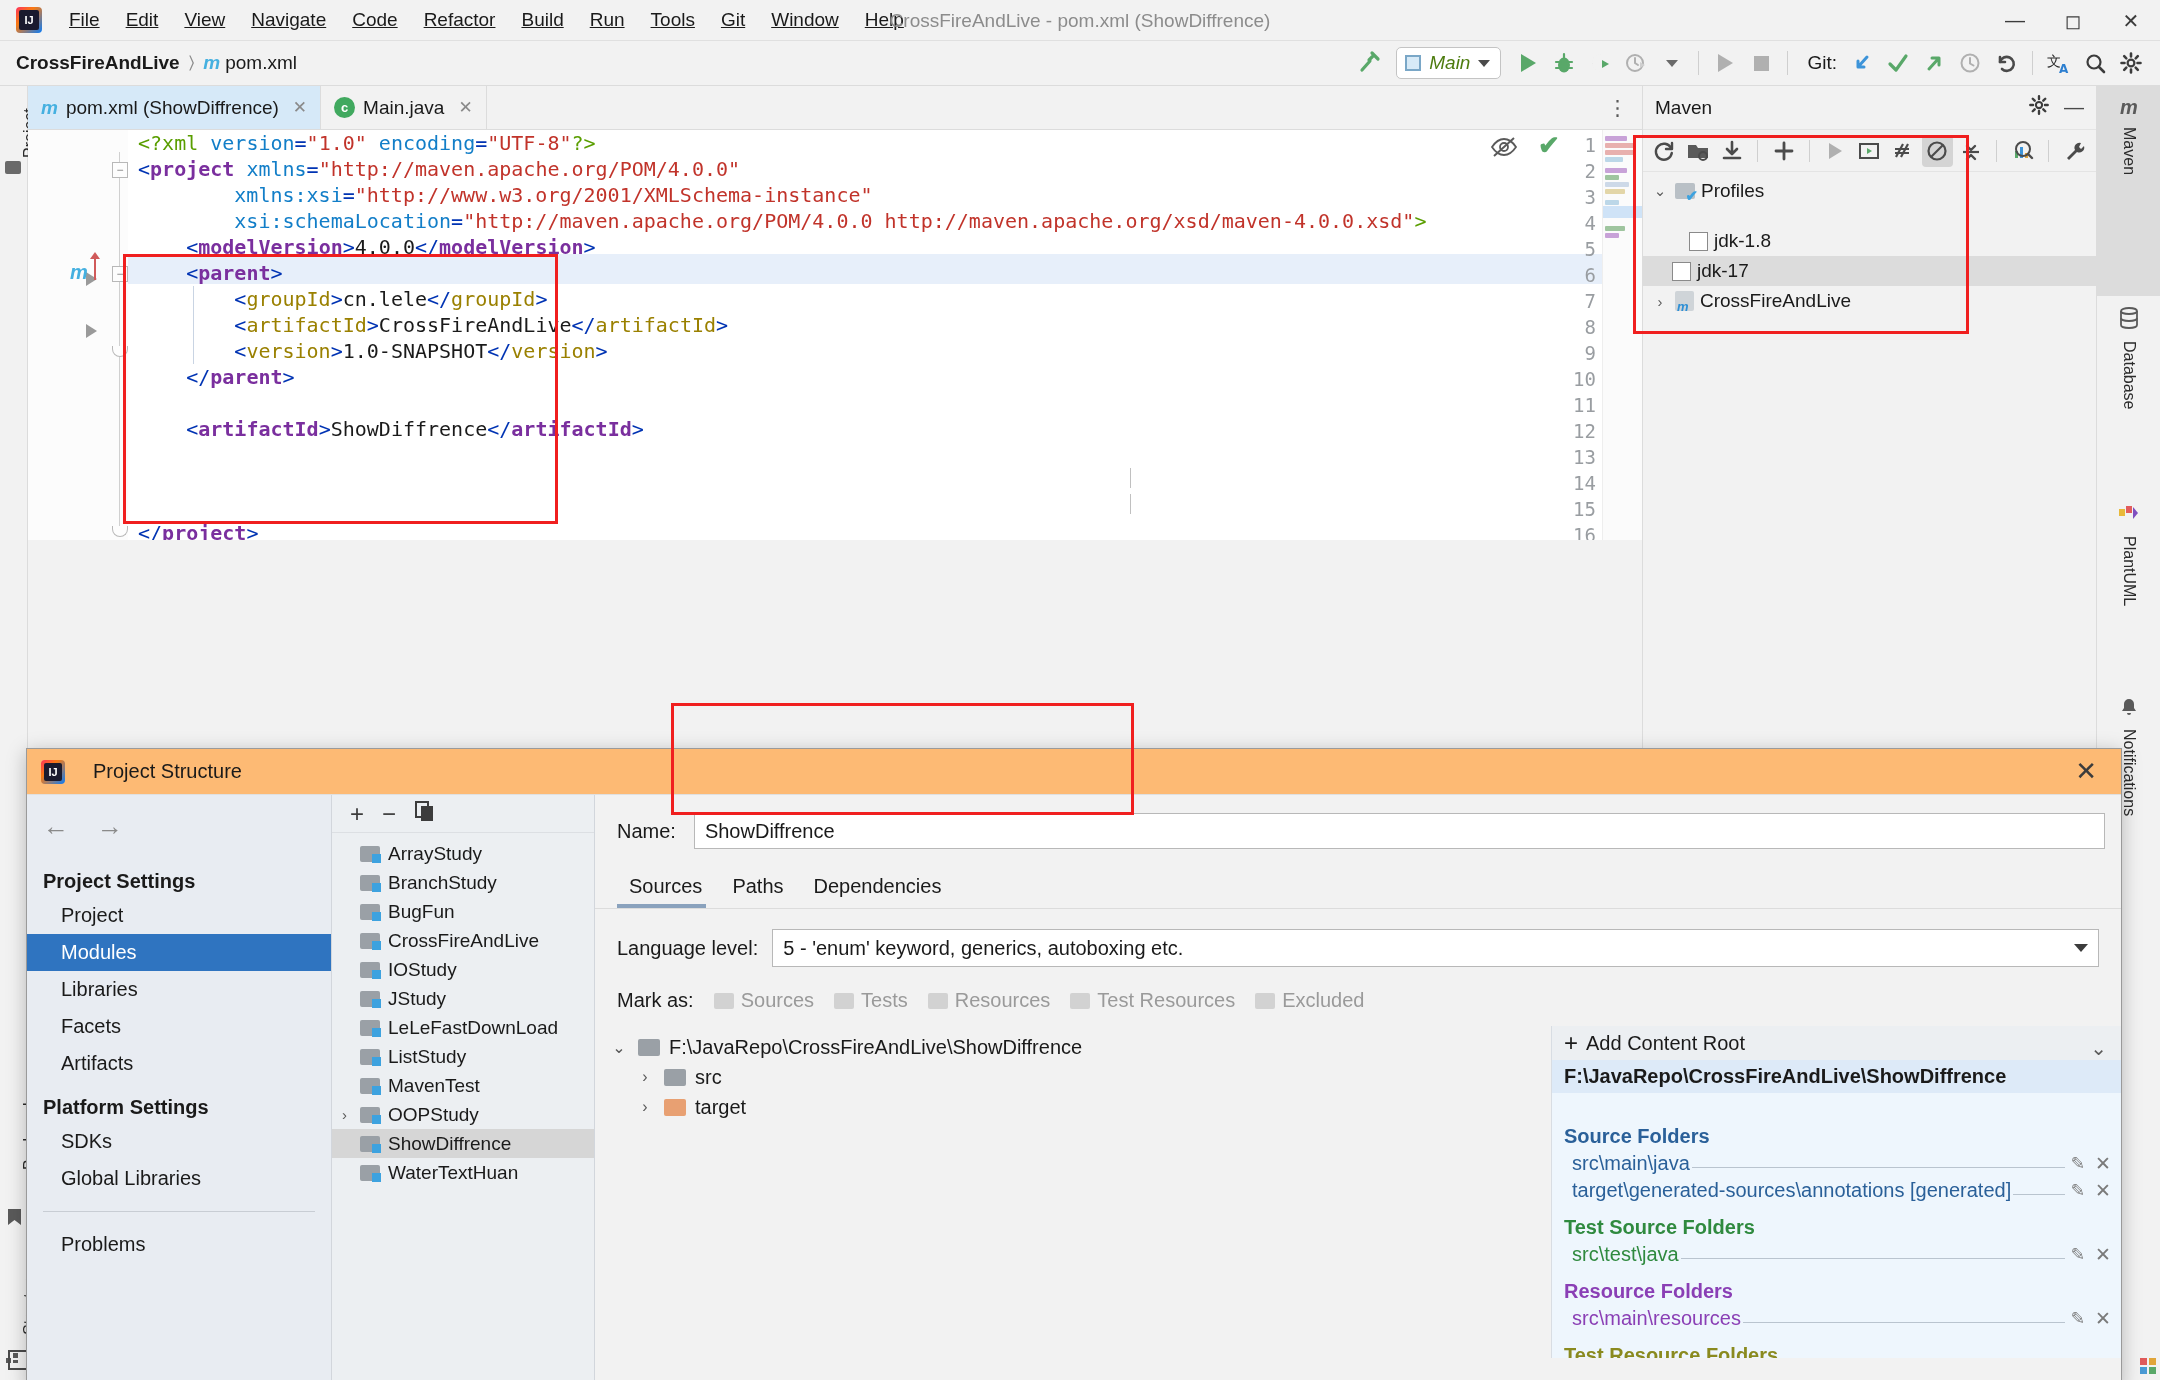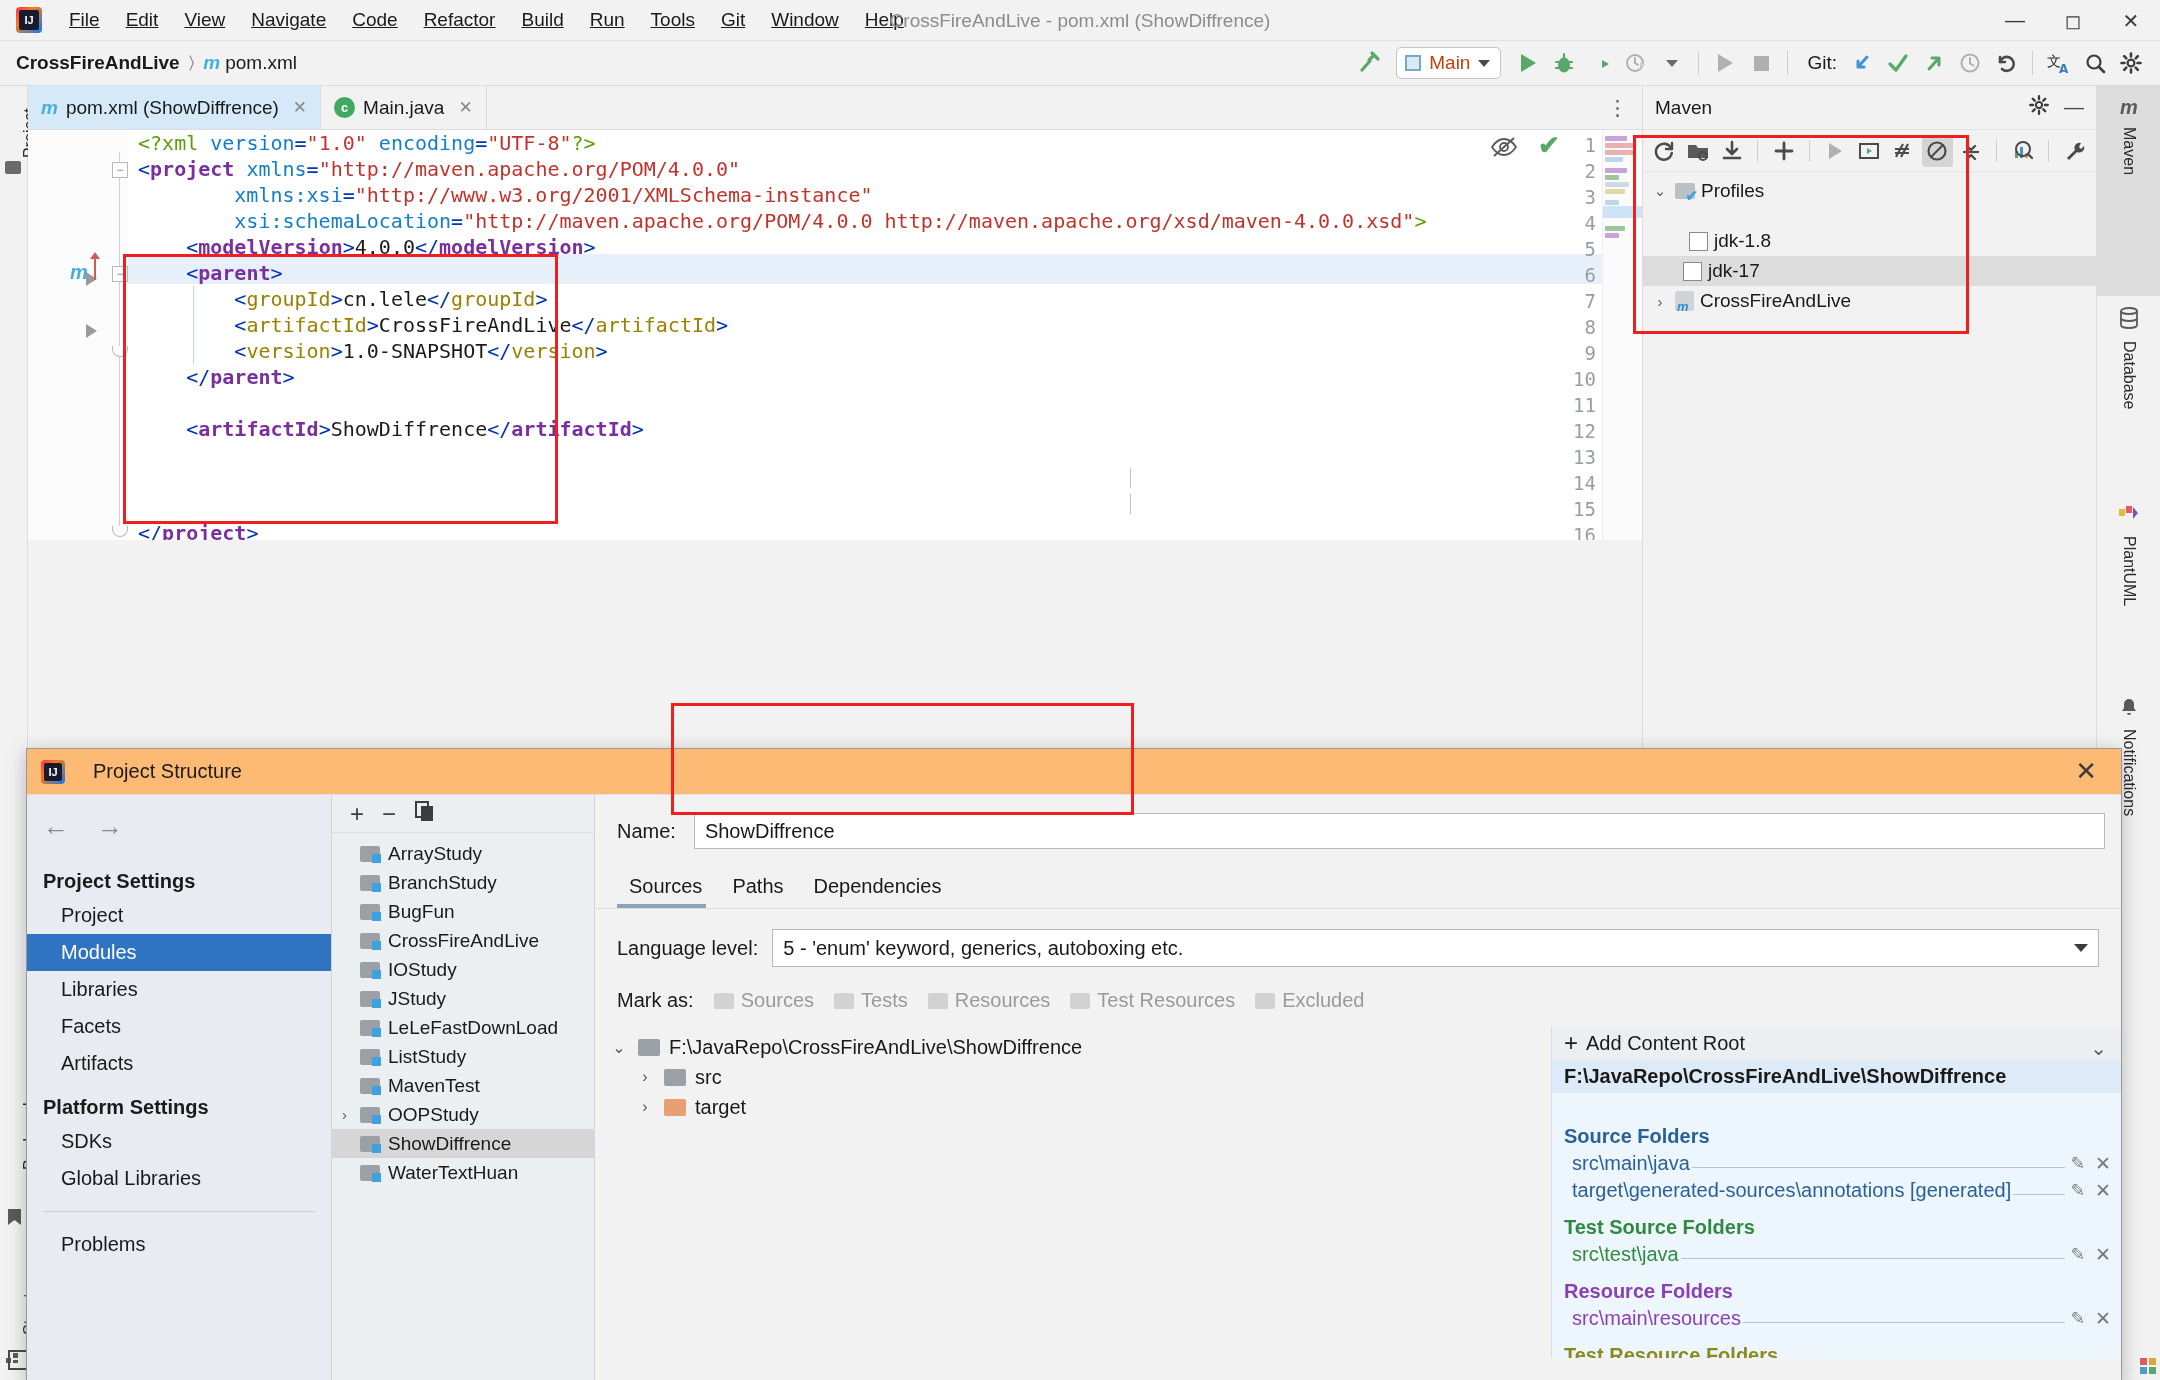--- a/index.html
+++ b/index.html
@@ -57,21 +57,21 @@
   .crumb-sep{ color:#8c8c8c; font-size:17px; margin:0 9px; }
   .crumb-m{ color:#45b0e0; font-style:italic; font-weight:bold; font-size:19px; margin-right:5px;}
   .crumb-file{ font-size:19px; color:#1a1a1a; }
   .tb-right{ margin-left:auto; display:flex; align-items:center; padding-right:12px; gap:2px; }
   .tb-ico{ width:34px; height:34px; display:flex; align-items:center; justify-content:center; }
   .runcfg{
     display:flex; align-items:center; gap:8px; height:32px;
     border:1px solid #c4c4c4; border-radius:5px; background:#fff;
     padding:0 10px 0 8px; margin:0 8px;
   }
-  .runcfg-label{ font-size:19px; color:#c2410c; }
+  .runcfg-label{ font-size:19px; color:#4d7c0f;font-style:italic; }
   .sq-ico{ width:16px; height:16px; border:2px solid #7aa7c7; background:#d7eaf7; }
   .caret-dn{ width:0;height:0;border-left:6px solid transparent;border-right:6px solid transparent;border-top:7px solid #4a4a4a;}
   .tri-run{ width:0;height:0;border-top:9px solid transparent;border-bottom:9px solid transparent;border-left:15px solid #59a869;}
   .tri-run.gray{ border-left-color:#b0b0b0;}
   .sq-stop{ width:15px;height:15px;background:#b0b0b0;}
   .git-label{ font-size:19px; color:#1a1a1a; margin:0 6px 0 10px; }
   .divider-v{ width:1px; height:24px; background:#cfcfcf; margin:0 7px; }
 
   
   .leftstrip{
@@ -692,21 +692,21 @@
     <div class="mv-tree">
       <div class="mv-row">
         <span class="chev">⌄</span>
         <span class="prof-ico"></span>
         <span>Profiles</span>
       </div>
       <div class="mv-row" style="padding-left:46px;margin-top:20px;">
         <span class="cbox"></span>
         <span>jdk-1.8</span>
       </div>
-      <div class="mv-row sel" style="padding-left:40px;">
+      <div class="mv-row sel" style="padding-left:29px;">
         <span class="cbox"></span>
         <span>jdk-17</span>
       </div>
       <div class="mv-row">
         <span class="chev">›</span>
         <span class="mvn-ico"></span>
         <span>CrossFireAndLive</span>
       </div>
     </div>
 

